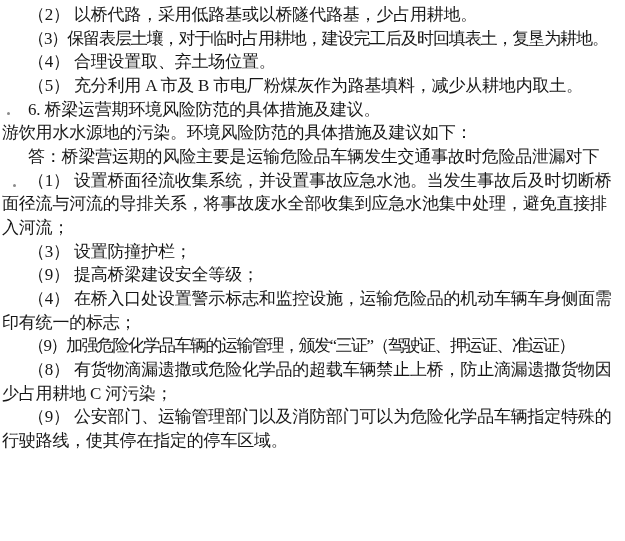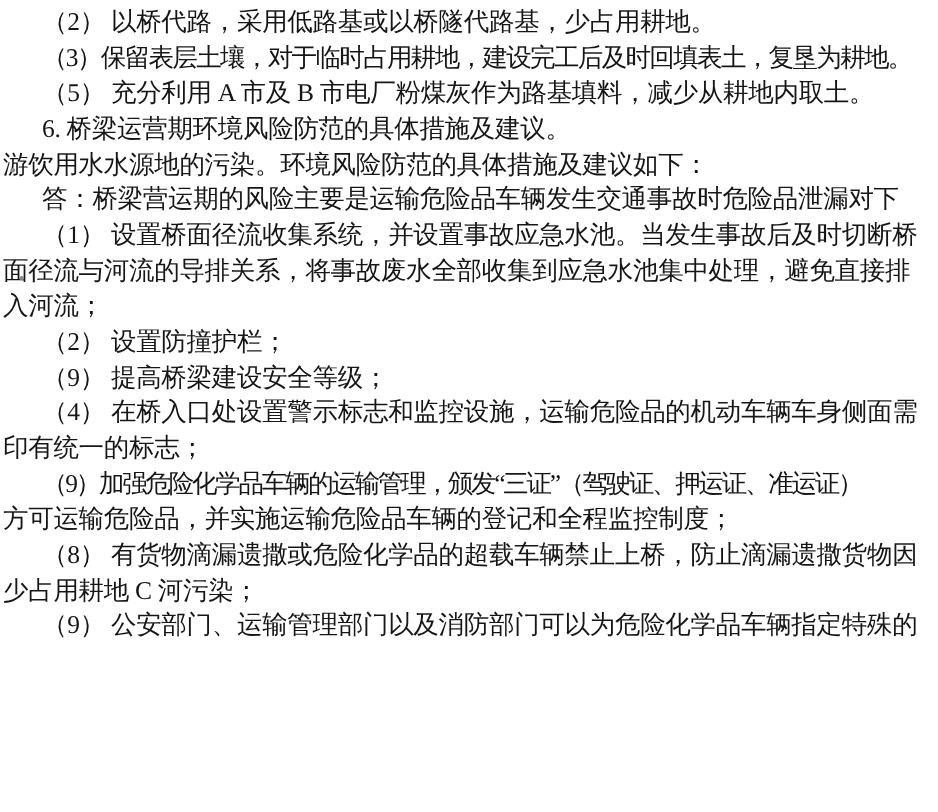--- a/index.html
+++ b/index.html
@@ -36,29 +36,30 @@
 </style>
 </head>
 <body>
 
 <div class="page">
   <span class="speck speck-a"></span>
   <span class="speck speck-b"></span>
 
   <div class="line indent">（2） 以桥代路，采用低路基或以桥隧代路基，少占用耕地。</div>
   <div class="line indent tight">（3）保留表层土壤，对于临时占用耕地，建设完工后及时回填表土，复垦为耕地。</div>
+  <div class="line indent">（4） 合理设置取、弃土场位置。</div>
   <div class="line indent">（5） 充分利用 A 市及 B 市电厂粉煤灰作为路基填料，减少从耕地内取土。</div>
   <div class="line indent bold">6. 桥梁运营期环境风险防范的具体措施及建议。</div>
   <div class="line">游饮用水水源地的污染。环境风险防范的具体措施及建议如下：</div>
   <div class="line indent">答：桥梁营运期的风险主要是运输危险品车辆发生交通事故时危险品泄漏对下</div>
   <div class="line indent">（1） 设置桥面径流收集系统，并设置事故应急水池。当发生事故后及时切断桥</div>
   <div class="line">面径流与河流的导排关系，将事故废水全部收集到应急水池集中处理，避免直接排</div>
   <div class="line">入河流；</div>
-  <div class="line indent">（2） 设置防撞护栏；</div>
+  <div class="line indent">（3） 设置防撞护栏；</div>
   <div class="line indent">（9） 提高桥梁建设安全等级；</div>
   <div class="line indent">（4） 在桥入口处设置警示标志和监控设施，运输危险品的机动车辆车身侧面需</div>
   <div class="line">印有统一的标志；</div>
   <div class="line indent tighter">（9）加强危险化学品车辆的运输管理，颁发“三证”（驾驶证、押运证、准运证）</div>
-  <div class="line">方可运输危险品，并实施运输危险品车辆的登记和全程监控制度；</div>
   <div class="line indent">（8） 有货物滴漏遗撒或危险化学品的超载车辆禁止上桥，防止滴漏遗撒货物因</div>
   <div class="line">少占用耕地 C 河污染；</div>
   <div class="line indent">（9） 公安部门、运输管理部门以及消防部门可以为危险化学品车辆指定特殊的</div>
+  <div class="line">行驶路线，使其停在指定的停车区域。</div>
 </div>
 
 </body></html>

